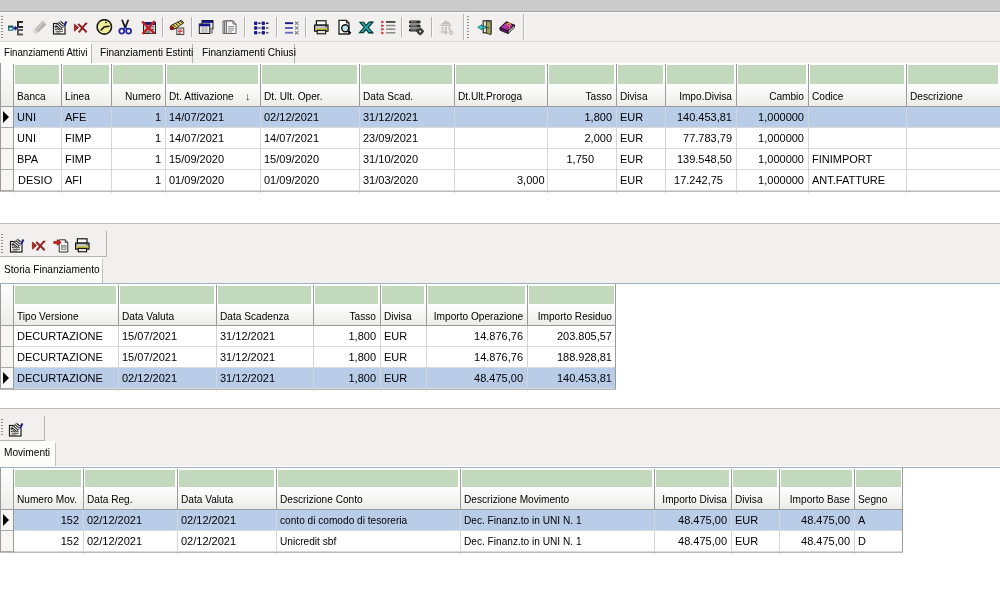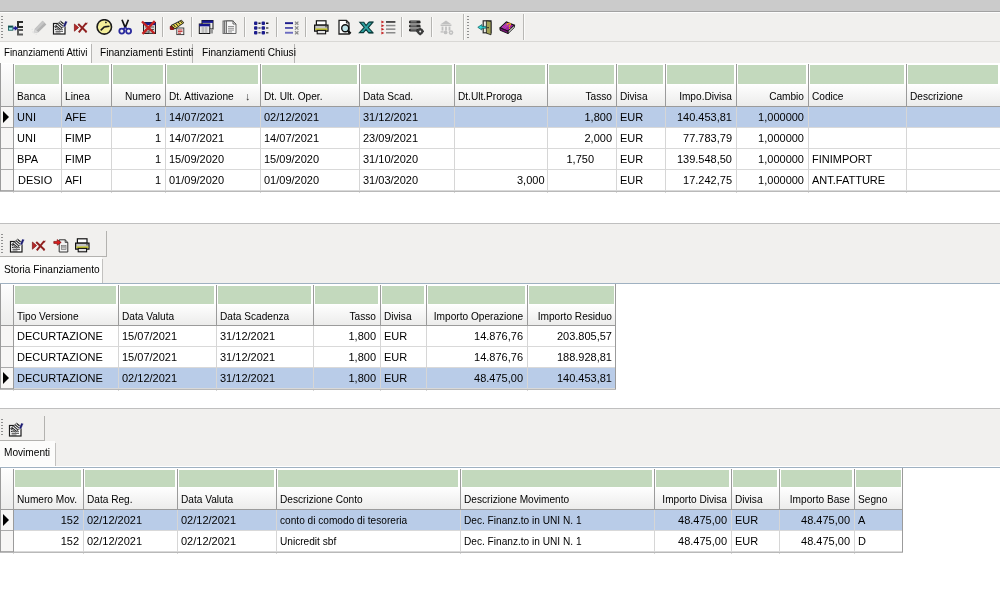--- a/index.html
+++ b/index.html
@@ -286,21 +286,21 @@
 <div class="abs" style="left:13px;top:190px;width:987px;height:1px;background:#d9d9d9"></div>
 <div class="abs" style="left:0px;top:190px;width:13px;height:1px;background:#ababab"></div>
 <div class="txt" style="left:18px;top:174px;">DESIO</div>
 <div class="txt" style="left:65px;top:174px;">AFI</div>
 <div class="txt" style="left:111px;width:50px;top:174px;text-align:right">1</div>
 <div class="txt" style="left:169px;top:174px;">01/09/2020</div>
 <div class="txt" style="left:264px;top:174px;">01/09/2020</div>
 <div class="txt" style="left:363px;top:174px;">31/03/2020</div>
 <div class="txt" style="left:517px;width:65px;top:174px;text-align:left">3,000</div>
 <div class="txt" style="left:620px;top:174px;">EUR</div>
-<div class="txt" style="left:665px;width:67px;top:174px;text-align:right">17.242,75</div>
+<div class="txt" style="left:665px;width:67px;top:174px;text-align:center">17.242,75</div>
 <div class="txt" style="left:736px;width:68px;top:174px;text-align:right">1,000000</div>
 <div class="txt" style="left:812px;top:174px;">ANT.FATTURE</div>
 <div class="abs" style="left:13px;top:64px;width:1px;height:43px;background:#9b9b9b"></div>
 <div class="abs" style="left:13px;top:107px;width:1px;height:86px;background:#d6d6d6"></div>
 <div class="abs" style="left:61px;top:64px;width:1px;height:43px;background:#9b9b9b"></div>
 <div class="abs" style="left:61px;top:107px;width:1px;height:86px;background:#d6d6d6"></div>
 <div class="abs" style="left:111px;top:64px;width:1px;height:43px;background:#9b9b9b"></div>
 <div class="abs" style="left:111px;top:107px;width:1px;height:86px;background:#d6d6d6"></div>
 <div class="abs" style="left:165px;top:64px;width:1px;height:43px;background:#9b9b9b"></div>
 <div class="abs" style="left:165px;top:107px;width:1px;height:86px;background:#d6d6d6"></div>

